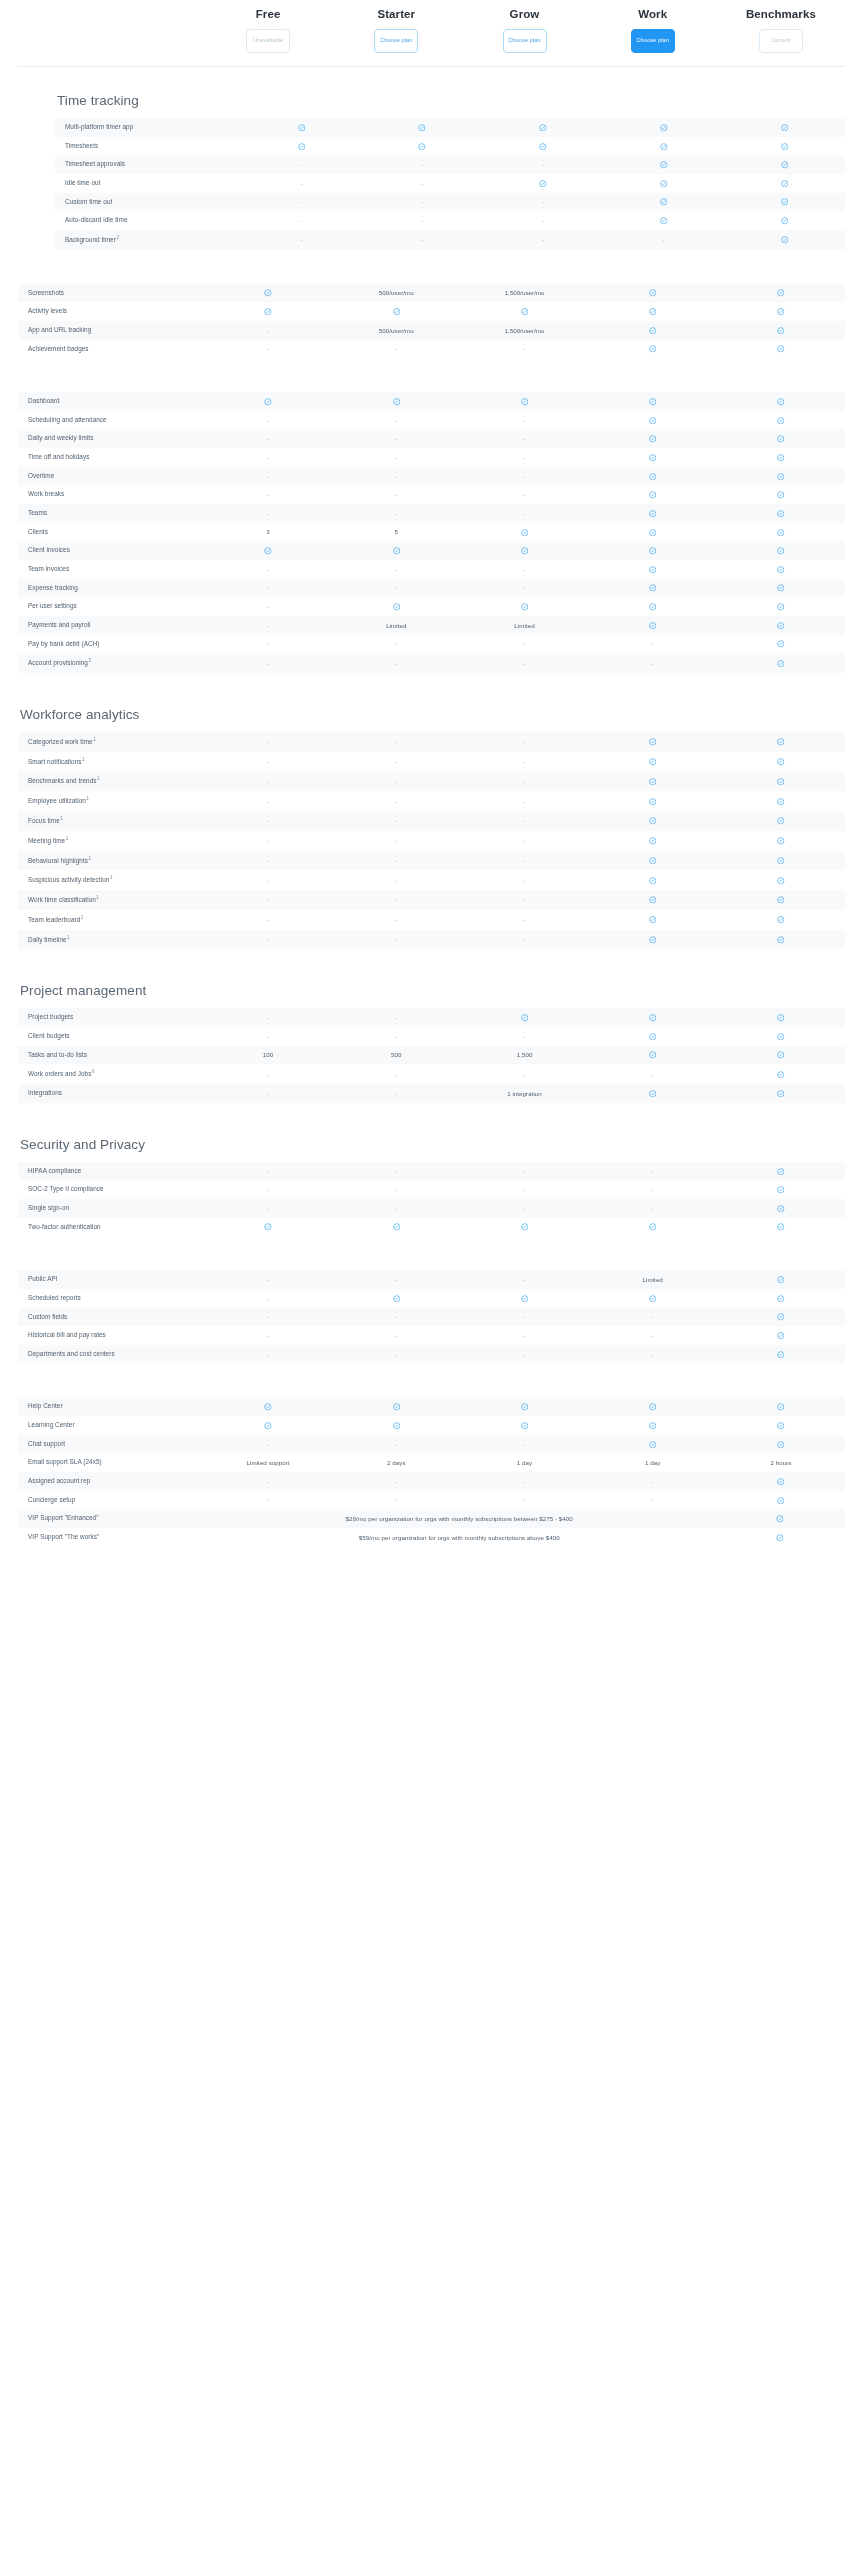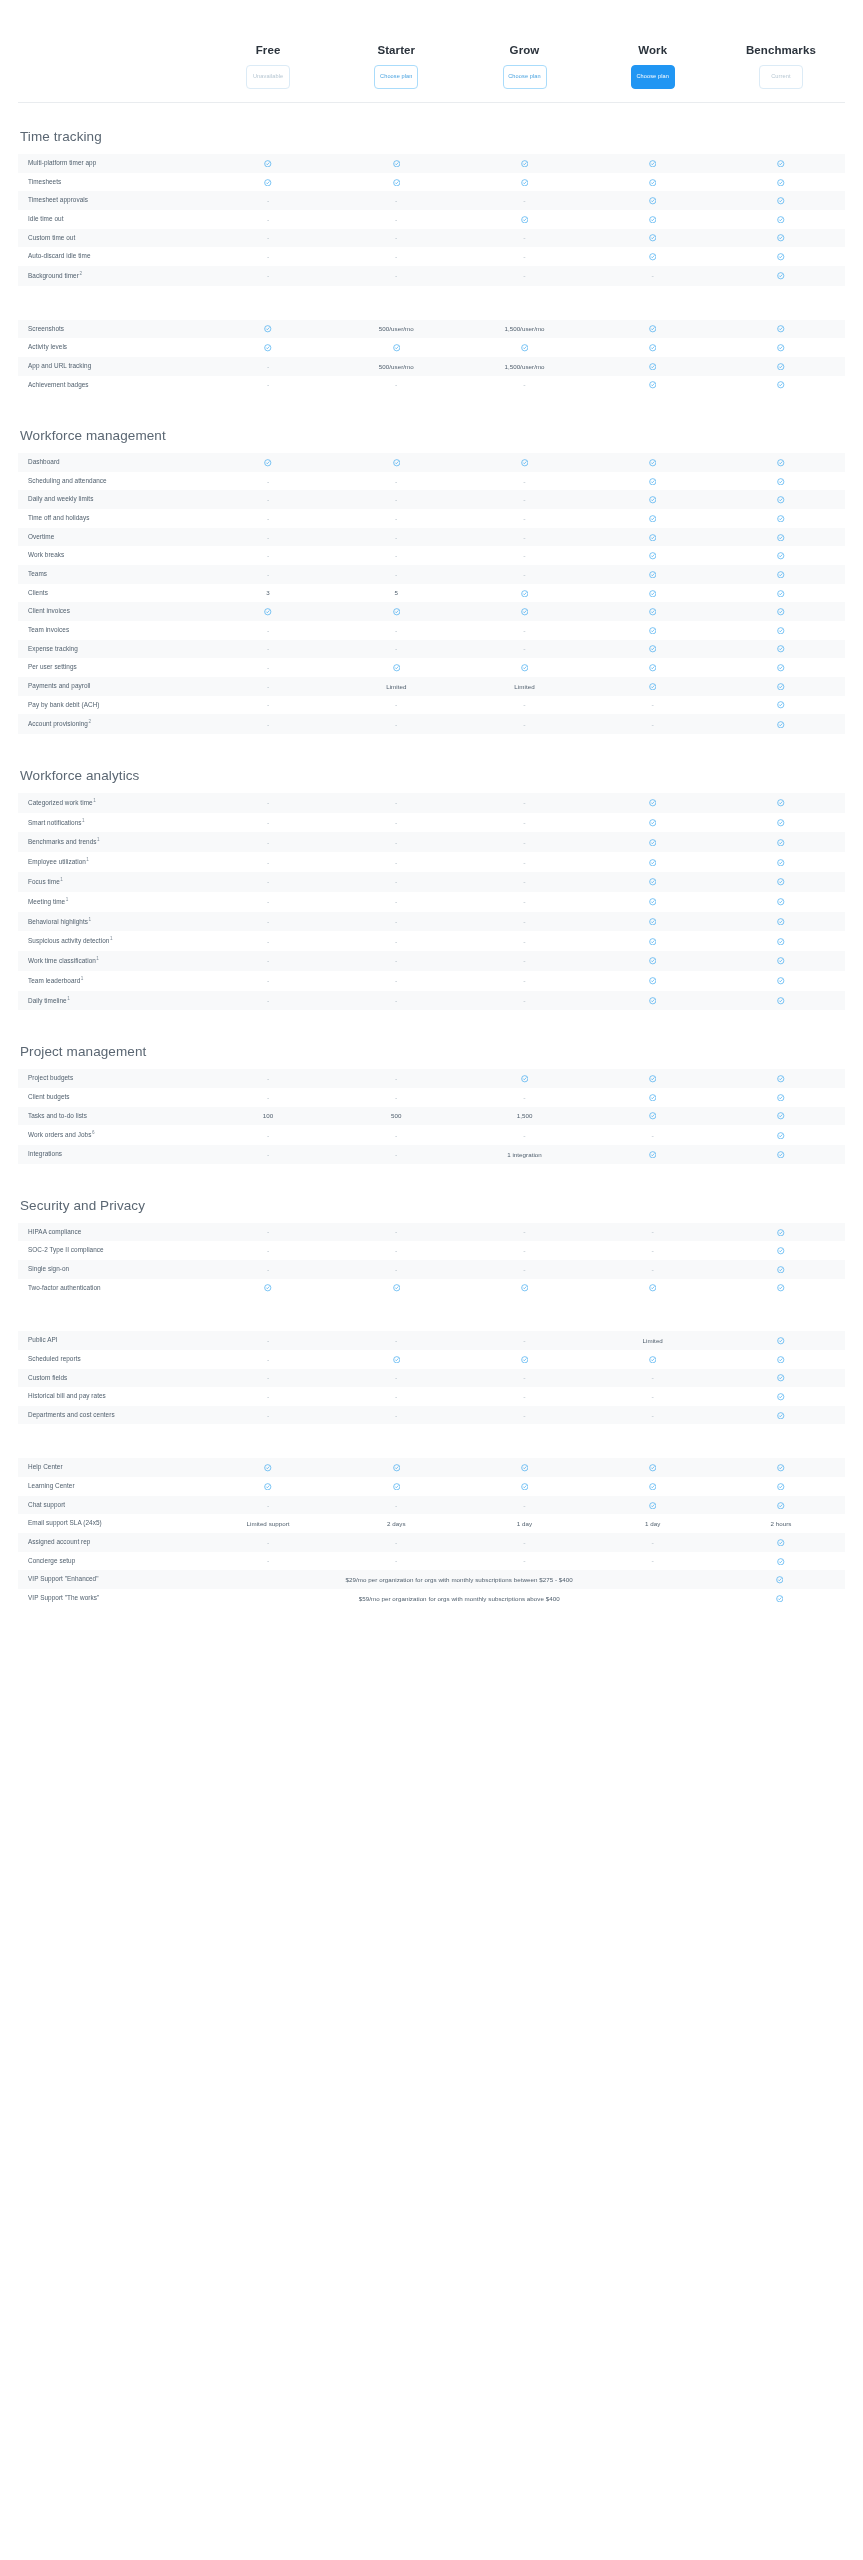--- a/index.html
+++ b/index.html
@@ -55,21 +55,21 @@
   }
   .plan-btn.muted { border-color: #dcebf6; color: #b6c6d2; }
   .plan-btn.primary {
     background: #2196f3;
     border-color: #2196f3;
     color: #ffffff;
   }
 
   
   .section { margin-top: 34px; }
-  .section:first-of-type { margin-top: 26px; }
+  .section:first-of-type { margin-top: 26px; margin-left: 37px; }
   .section-title {
     font-size: 13.5px;
     font-weight: normal;
     color: #5a6672;
     letter-spacing: .1px;
     margin-bottom: 10px;
     padding-left: 2px;
   }
 
   .rows { width: 100%; }
@@ -121,21 +121,21 @@
   }
   .chk svg { display: block; width: 100%; height: 100%; }
 </style>
 </head>
 <body>
 
 <div class="page">
 
   <div class="plan-header">
     <div class="feature-col"></div>
-    <div id="plan-cols" style="display:flex;flex:1 1 0;margin-top:36px;">
+    <div id="plan-cols" style="display:flex;flex:1 1 0;">
         <div class="plan-col">
           <div class="plan-name">Free</div>
           <div class="plan-btn muted">Unavailable</div>
         </div>
         <div class="plan-col">
           <div class="plan-name">Starter</div>
           <div class="plan-btn">Choose plan</div>
         </div>
         <div class="plan-col">
           <div class="plan-name">Grow</div>
@@ -340,21 +340,20 @@
                   <path d="M7.5 12.2l3 3 6-6.4" stroke="#32a4ef" stroke-width="2" stroke-linecap="round" stroke-linejoin="round"></path>
                 </svg></span></div>
             <div class="cell"><span class="chk"><svg viewBox="0 0 24 24" fill="none" xmlns="http://www.w3.org/2000/svg">
                   <circle cx="12" cy="12" r="10" stroke="#32a4ef" stroke-width="2"></circle>
                   <path d="M7.5 12.2l3 3 6-6.4" stroke="#32a4ef" stroke-width="2" stroke-linecap="round" stroke-linejoin="round"></path>
                 </svg></span></div>
           </div>
         </div>
       </div>
       <div class="section">
-        <div class="section-title">Workforce management</div>
         <div class="rows">
           <div class="row striped">
             <div class="feature-col"><span>Dashboard</span></div>
             <div class="cell"><span class="chk"><svg viewBox="0 0 24 24" fill="none" xmlns="http://www.w3.org/2000/svg">
                   <circle cx="12" cy="12" r="10" stroke="#32a4ef" stroke-width="2"></circle>
                   <path d="M7.5 12.2l3 3 6-6.4" stroke="#32a4ef" stroke-width="2" stroke-linecap="round" stroke-linejoin="round"></path>
                 </svg></span></div>
             <div class="cell"><span class="chk"><svg viewBox="0 0 24 24" fill="none" xmlns="http://www.w3.org/2000/svg">
                   <circle cx="12" cy="12" r="10" stroke="#32a4ef" stroke-width="2"></circle>
                   <path d="M7.5 12.2l3 3 6-6.4" stroke="#32a4ef" stroke-width="2" stroke-linecap="round" stroke-linejoin="round"></path>

